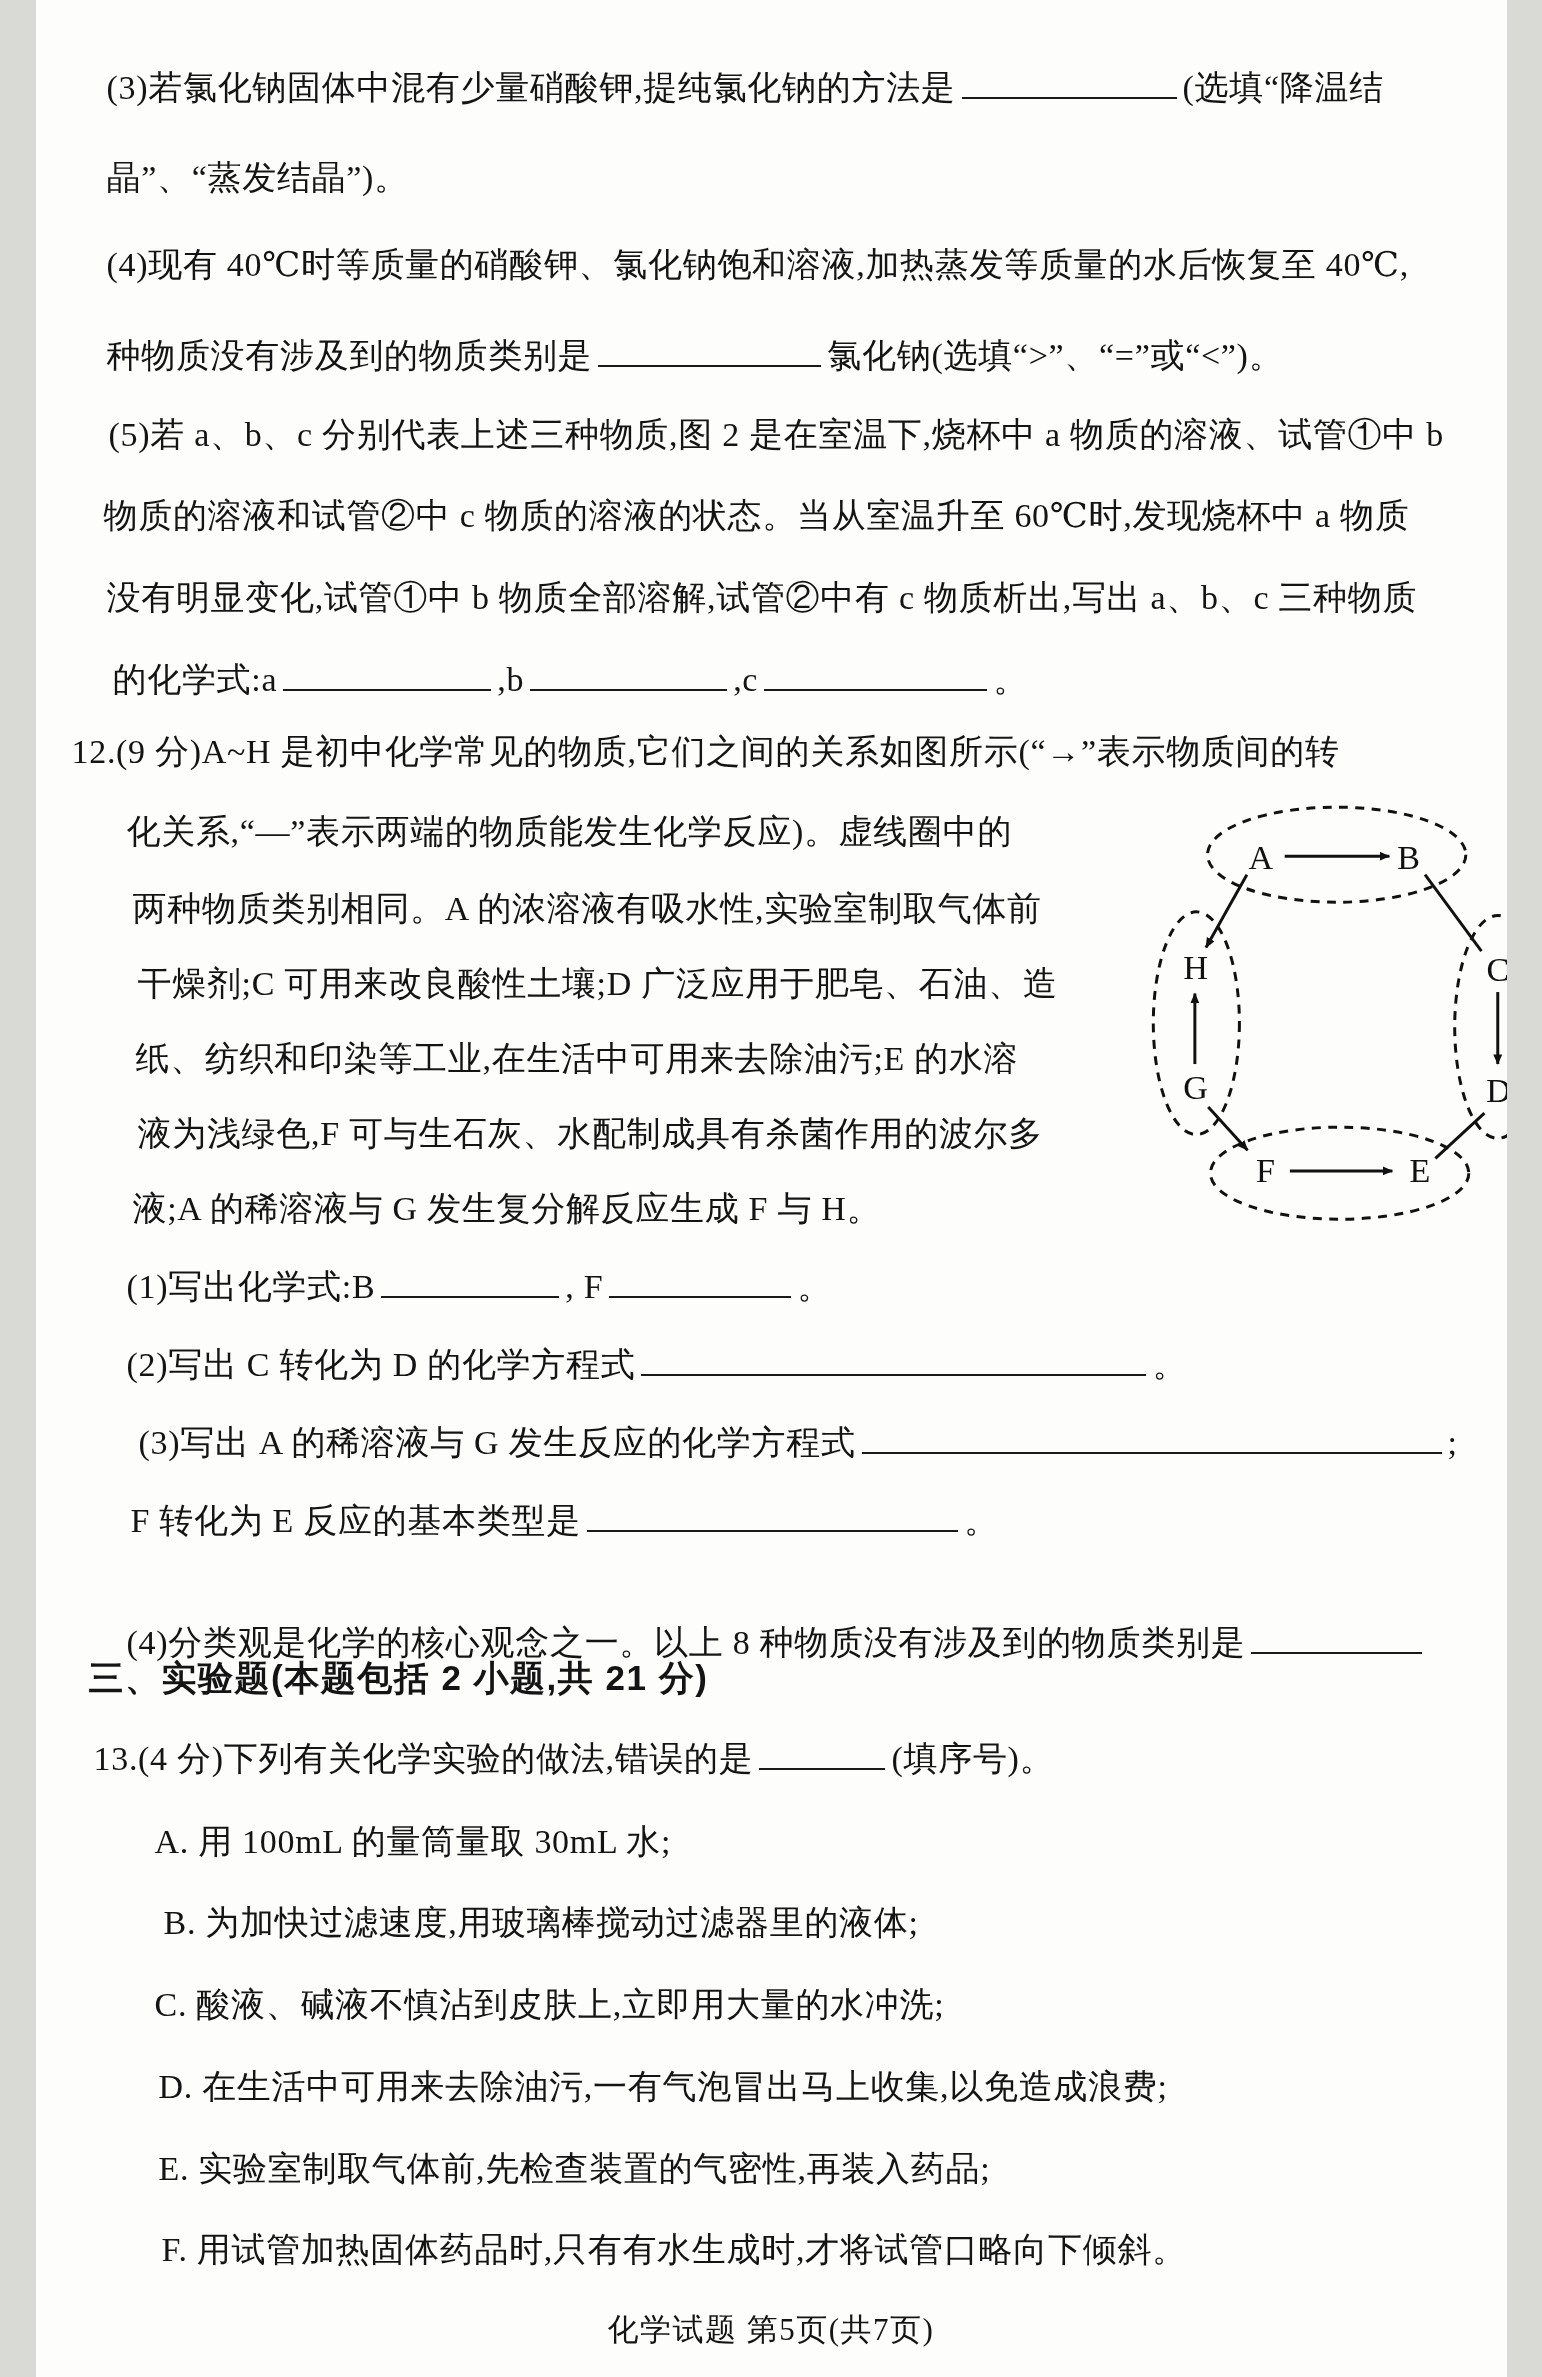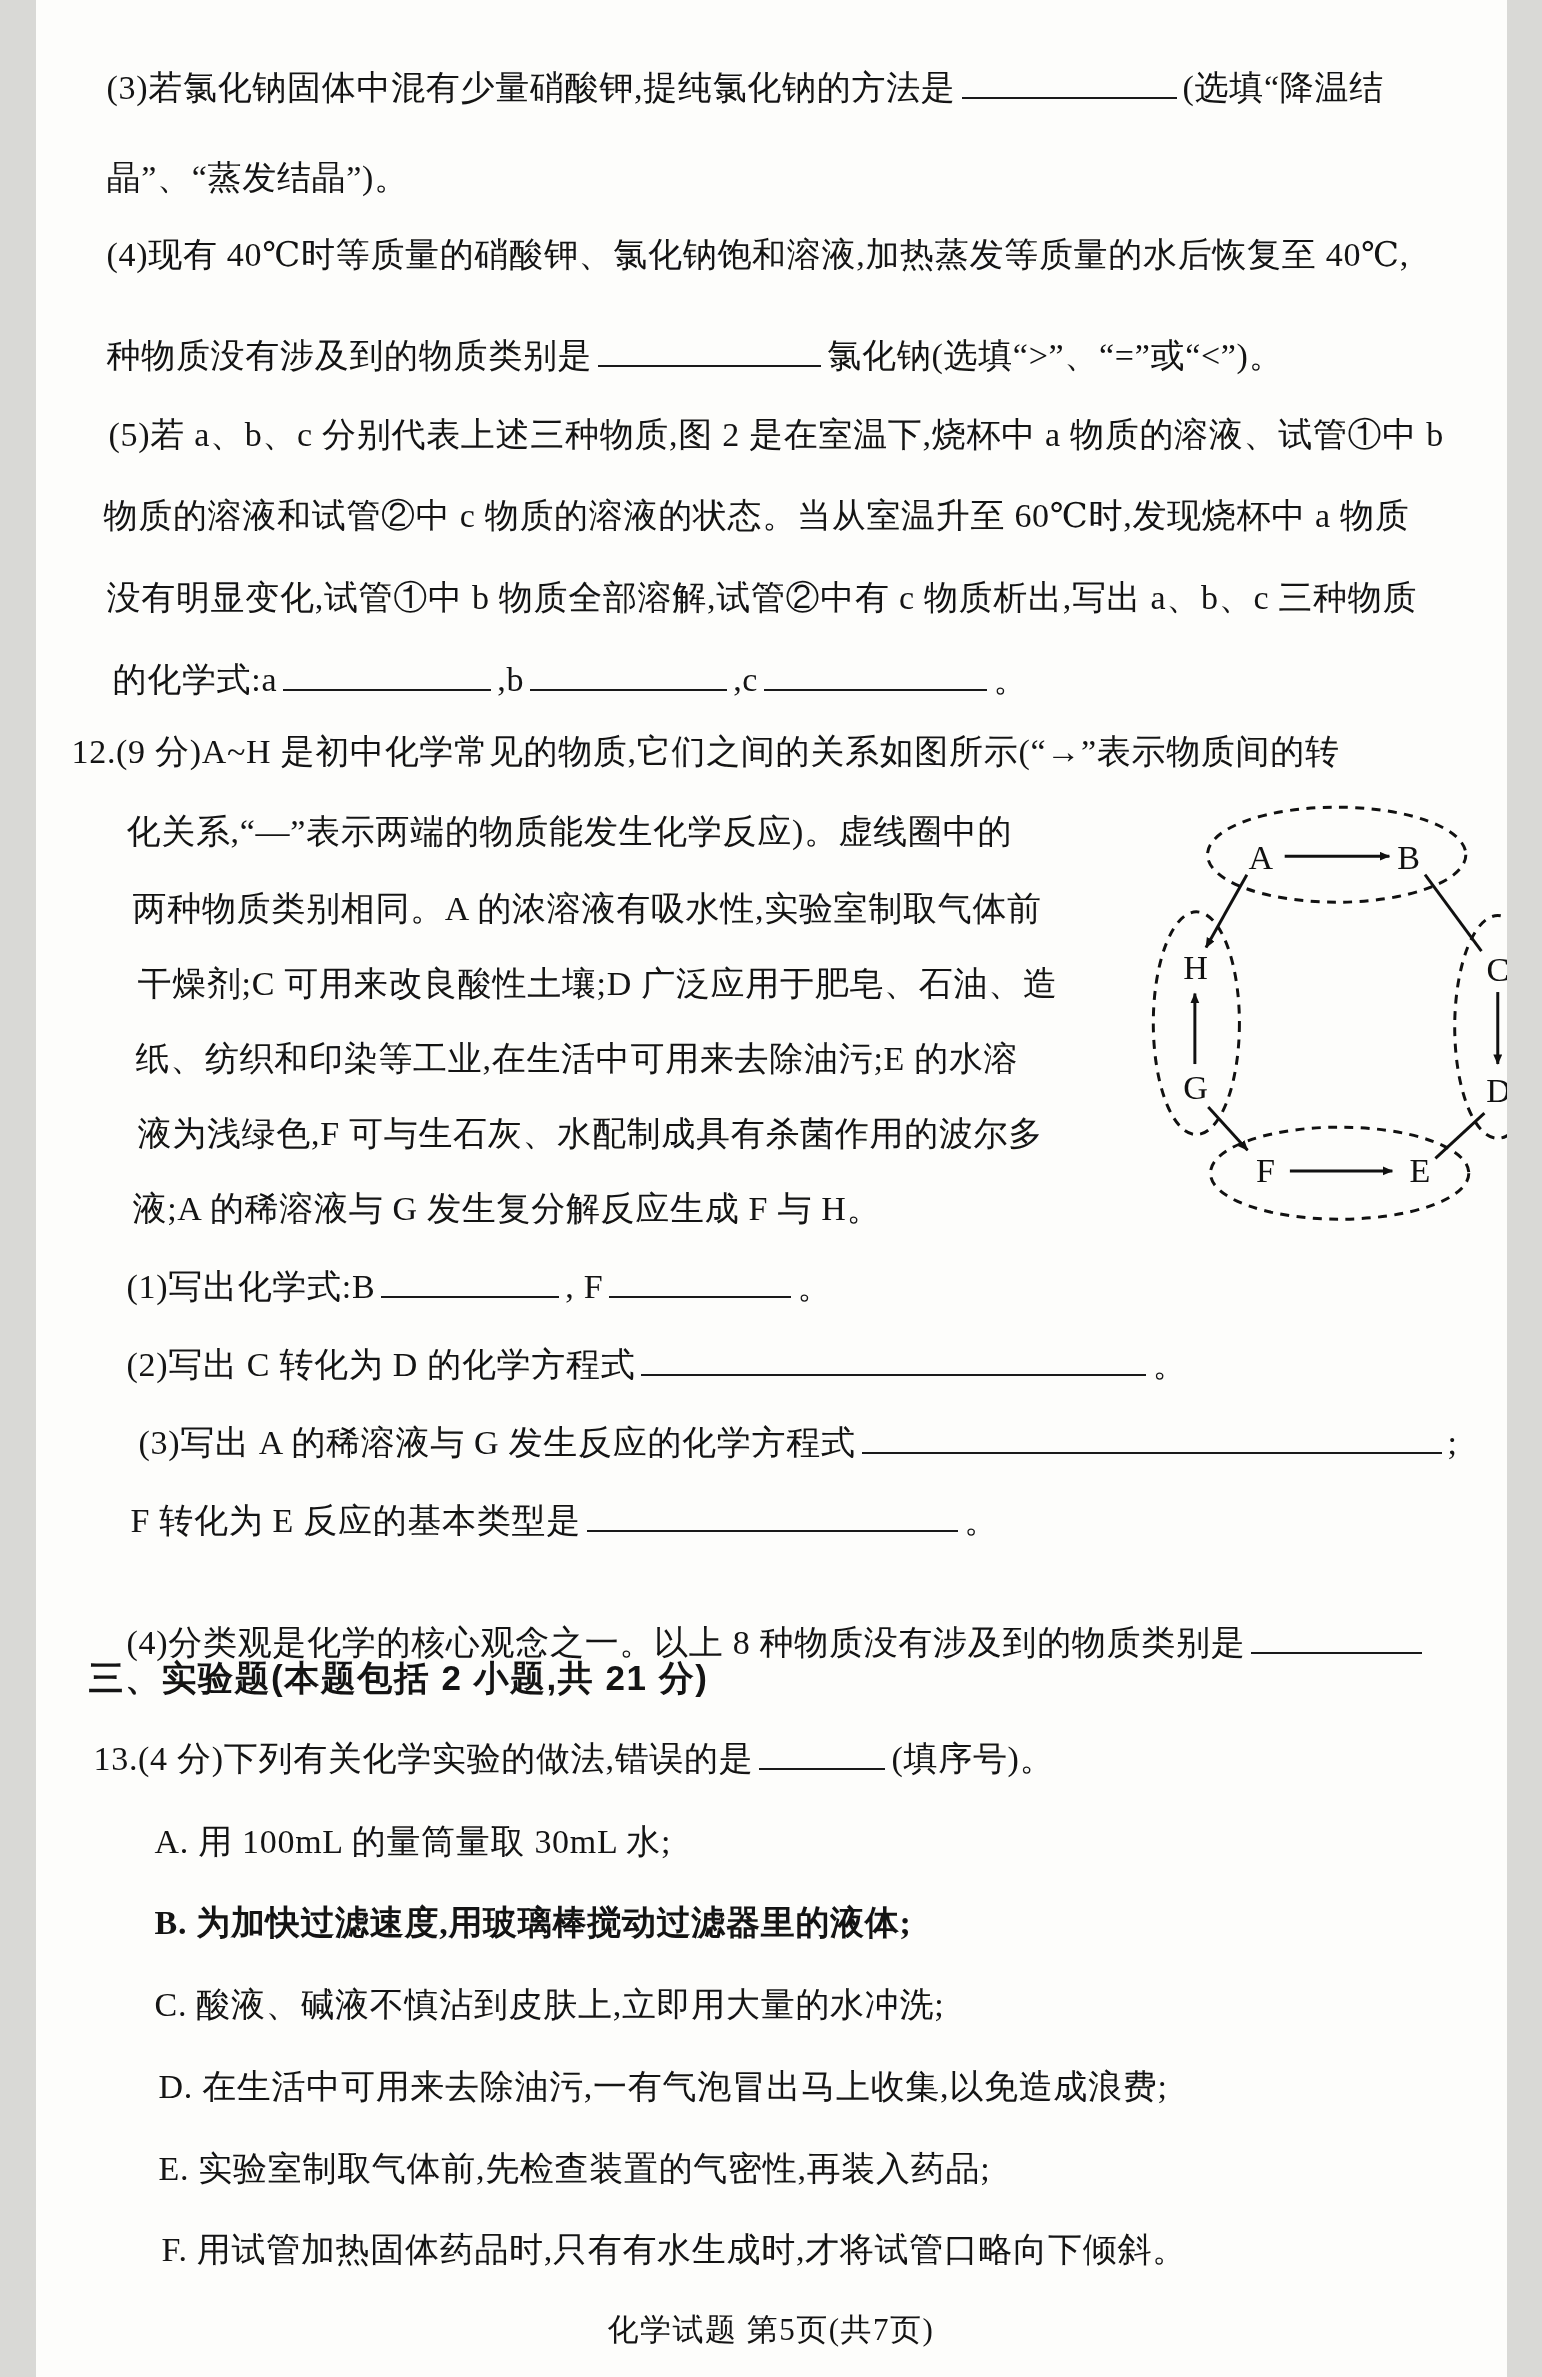--- a/index.html
+++ b/index.html
@@ -50,21 +50,21 @@
 
 <div class="page">
 
   <div class="ln" style="left:71px;top:68px;">
     <span>(3)若氯化钠固体中混有少量硝酸钾,提纯氯化钠的方法是</span><span class="blank" style="width:215px;"></span><span>(选填“降温结</span>
   </div>
   <div class="ln" style="left:71px;top:158px;">
     <span>晶”、“蒸发结晶”)。</span>
   </div>
 
-  <div class="ln" style="left:71px;top:235px;">
+  <div class="ln" style="left:71px;top:245px;">
     <span>(4)现有 40℃时等质量的硝酸钾、氯化钠饱和溶液,加热蒸发等质量的水后恢复至 40℃,</span>
   </div>
   <div class="ln" style="left:71px;top:336px;">
     <span>种物质没有涉及到的物质类别是</span><span class="blank" style="width:223px;"></span><span>氯化钠(选填“&gt;”、“=”或“&lt;”)。</span>
   </div>
 
   <div class="ln" style="left:73px;top:415px;">
     <span>(5)若 a、b、c 分别代表上述三种物质,图 2 是在室温下,烧杯中 a 物质的溶液、试管①中 b</span>
   </div>
   <div class="ln" style="left:68px;top:496px;">
@@ -150,21 +150,21 @@
   <div class="ln sec-title" style="left:53px;top:1658px;">
     <span>三、实验题(本题包括 2 小题,共 21 分)</span>
   </div>
 
   <div class="ln" style="left:58px;top:1739px;">
     <span>13.(4 分)下列有关化学实验的做法,错误的是</span><span class="blank" style="width:126px;"></span><span>(填序号)。</span>
   </div>
   <div class="ln" style="left:119px;top:1822px;">
     <span>A. 用 100mL 的量筒量取 30mL 水;</span>
   </div>
-  <div class="ln" style="left:119px;top:1903px;font-weight:bold;">
+  <div class="ln" style="left:128px;top:1903px;">
     <span>B. 为加快过滤速度,用玻璃棒搅动过滤器里的液体;</span>
   </div>
   <div class="ln" style="left:119px;top:1985px;">
     <span>C. 酸液、碱液不慎沾到皮肤上,立即用大量的水冲洗;</span>
   </div>
   <div class="ln" style="left:123px;top:2067px;">
     <span>D. 在生活中可用来去除油污,一有气泡冒出马上收集,以免造成浪费;</span>
   </div>
   <div class="ln" style="left:123px;top:2149px;">
     <span>E. 实验室制取气体前,先检查装置的气密性,再装入药品;</span>

